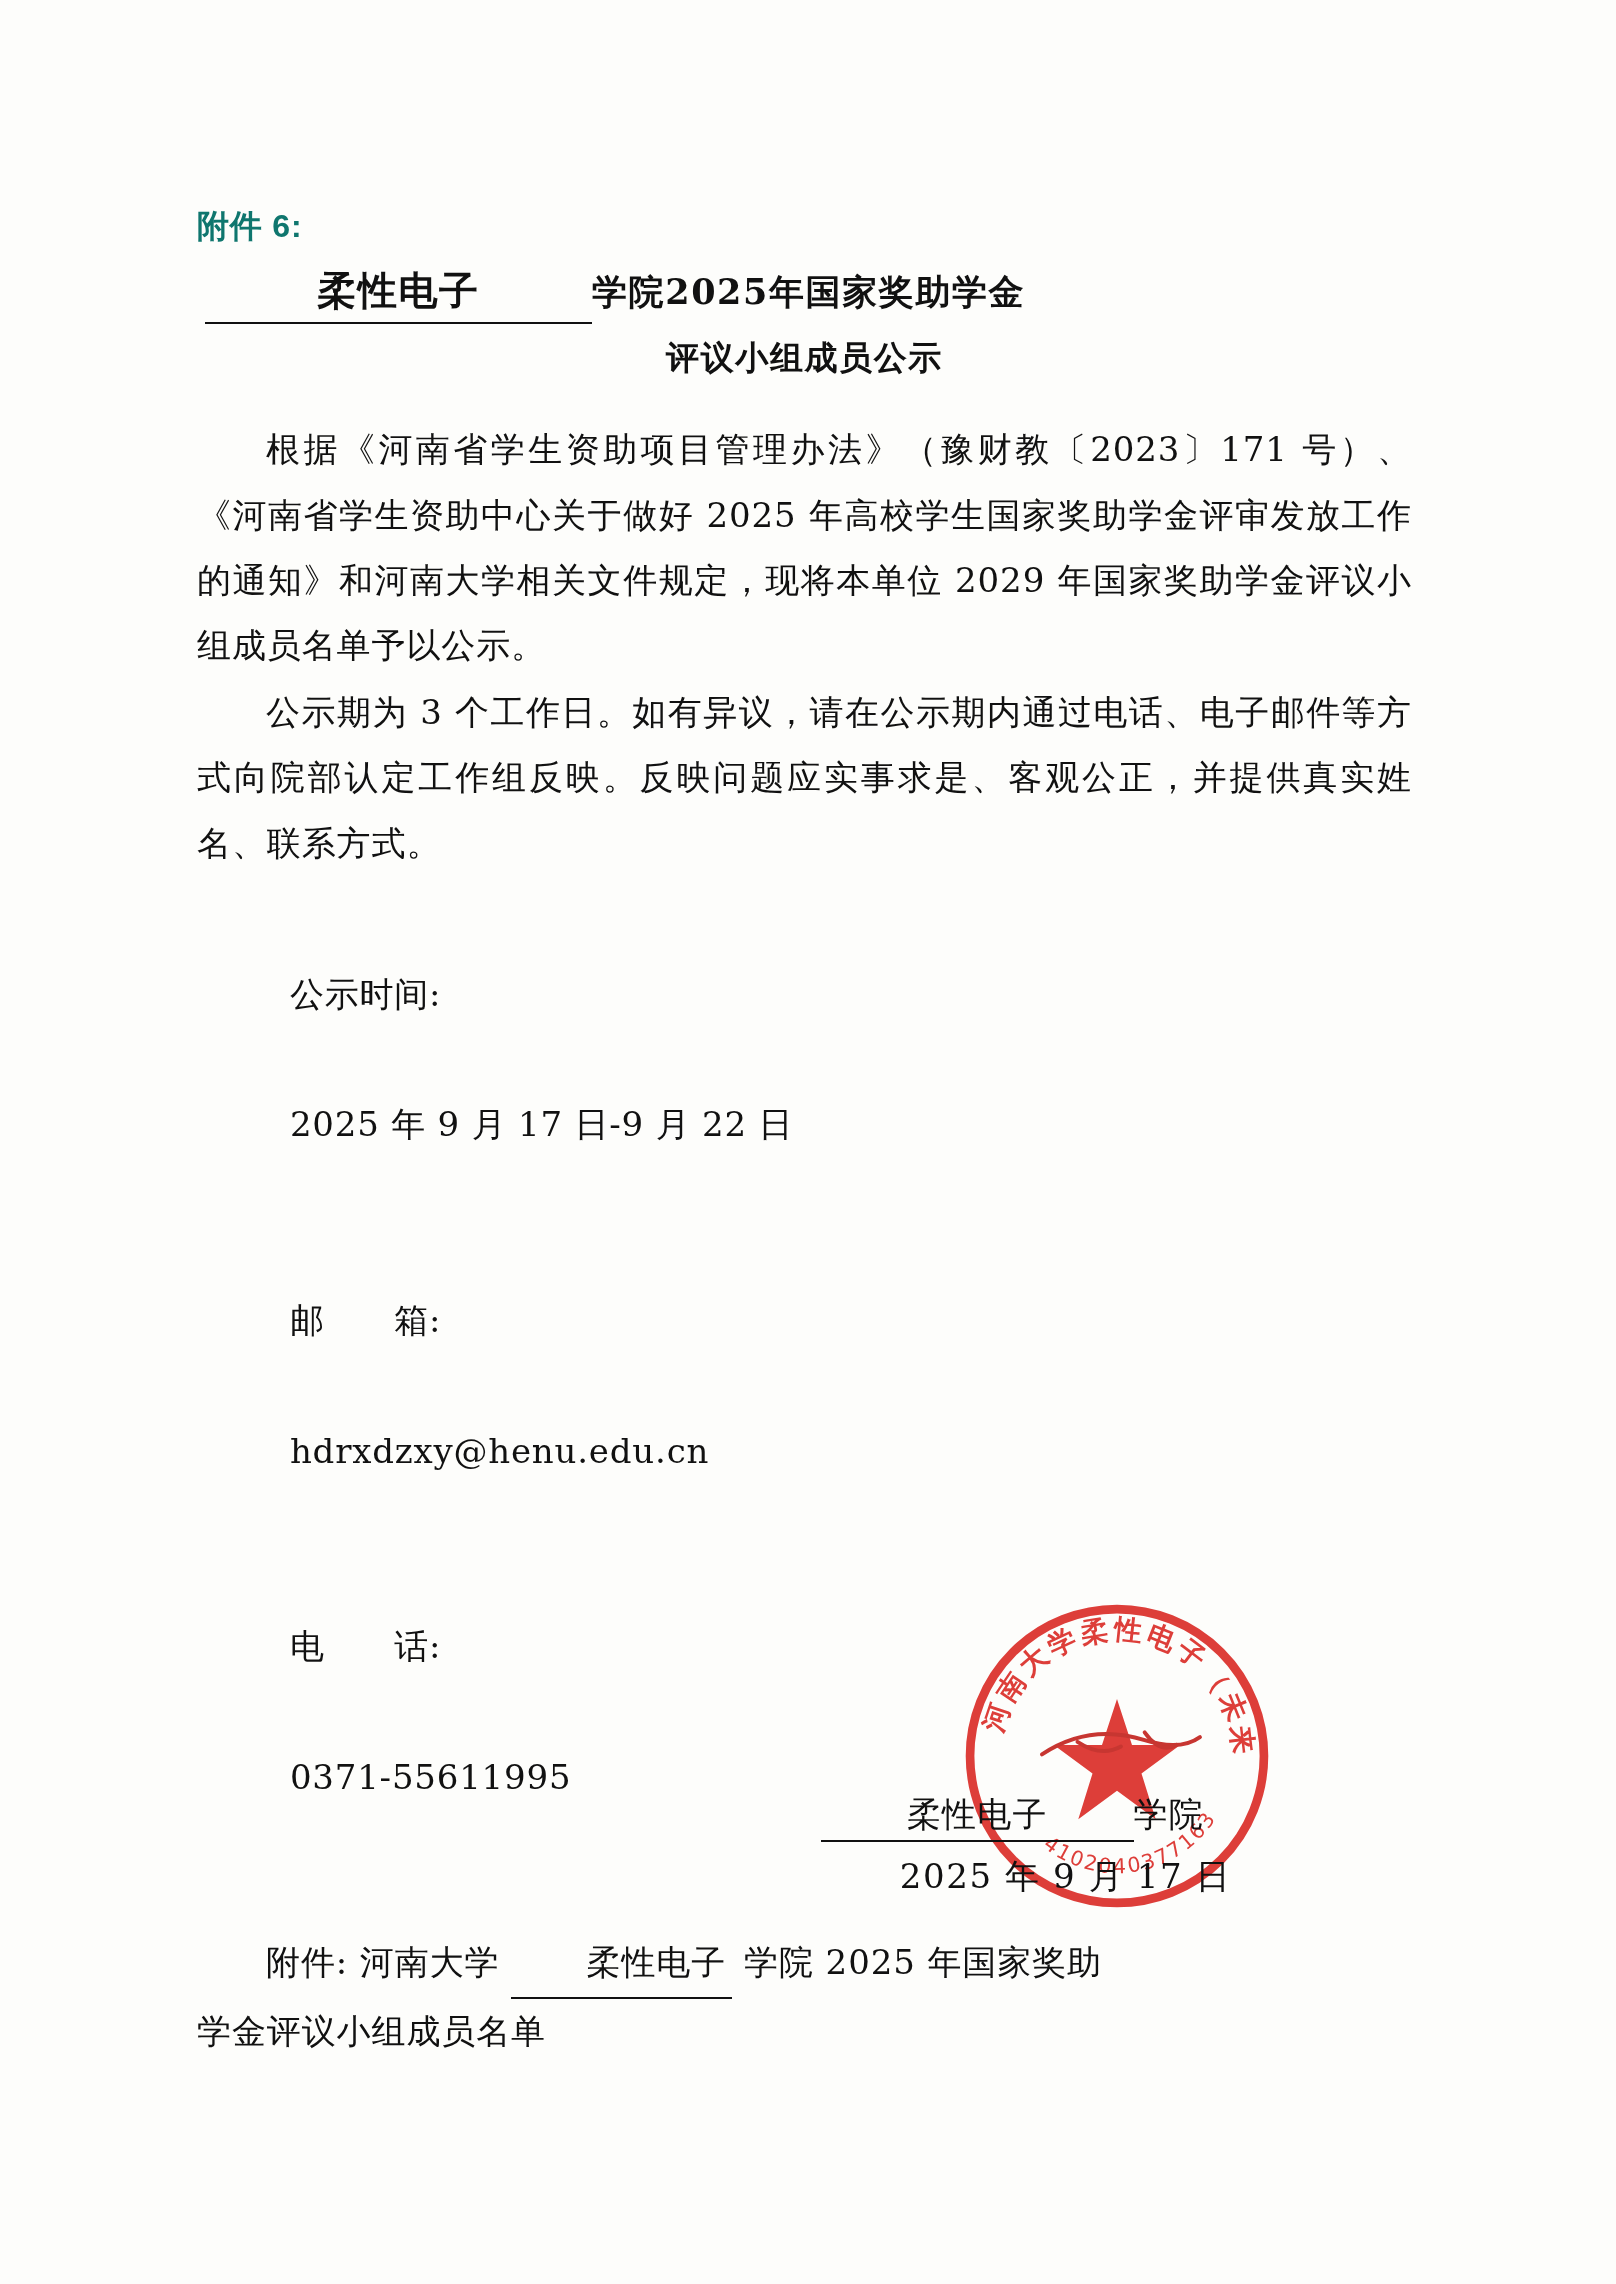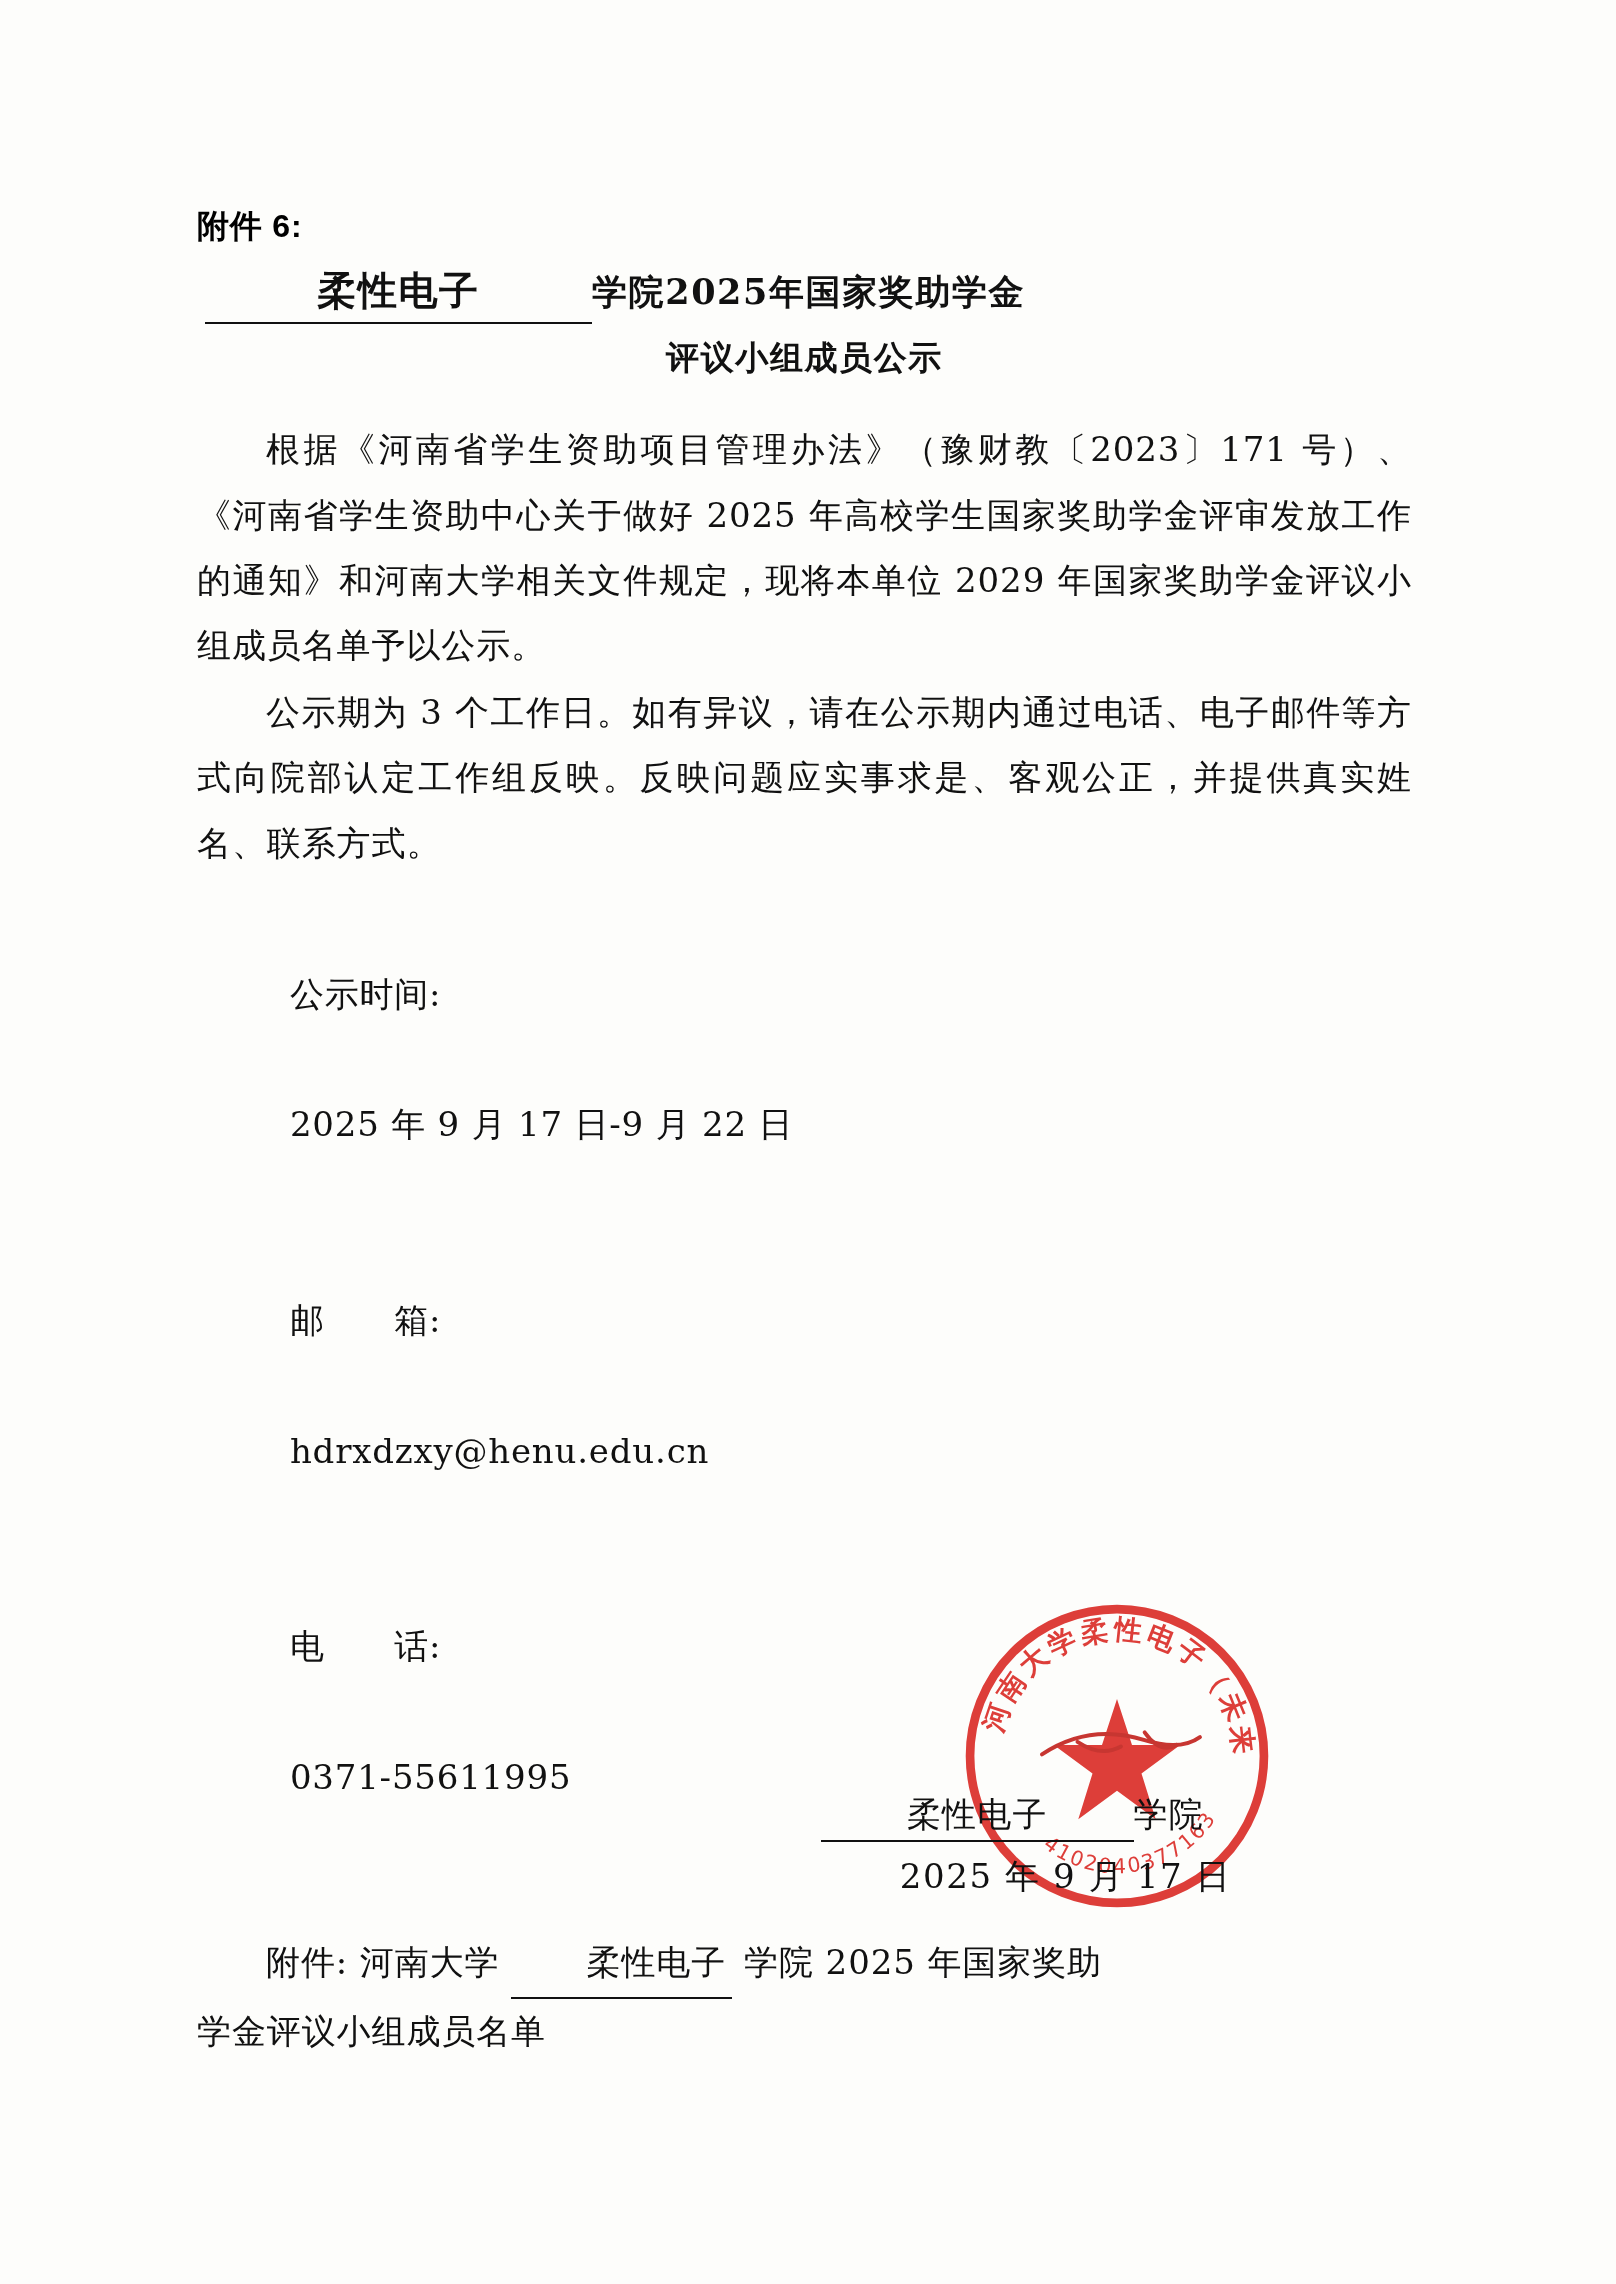--- a/index.html
+++ b/index.html
@@ -28,21 +28,21 @@
     top: 205px;
     width: 1215px;
   }
 
   
   .attach-label {
     font-family: "Liberation Sans", sans-serif;
     font-size: 32px;
     font-weight: 700;
     letter-spacing: 0.8px;
-    color: #000000;
+    color: #0f766e;
     margin-bottom: 14px;
   }
 
   
   .title-block {
     text-align: center;
     font-weight: 700;
     font-size: 43px;
     line-height: 1.42;
     letter-spacing: 1.6px;

